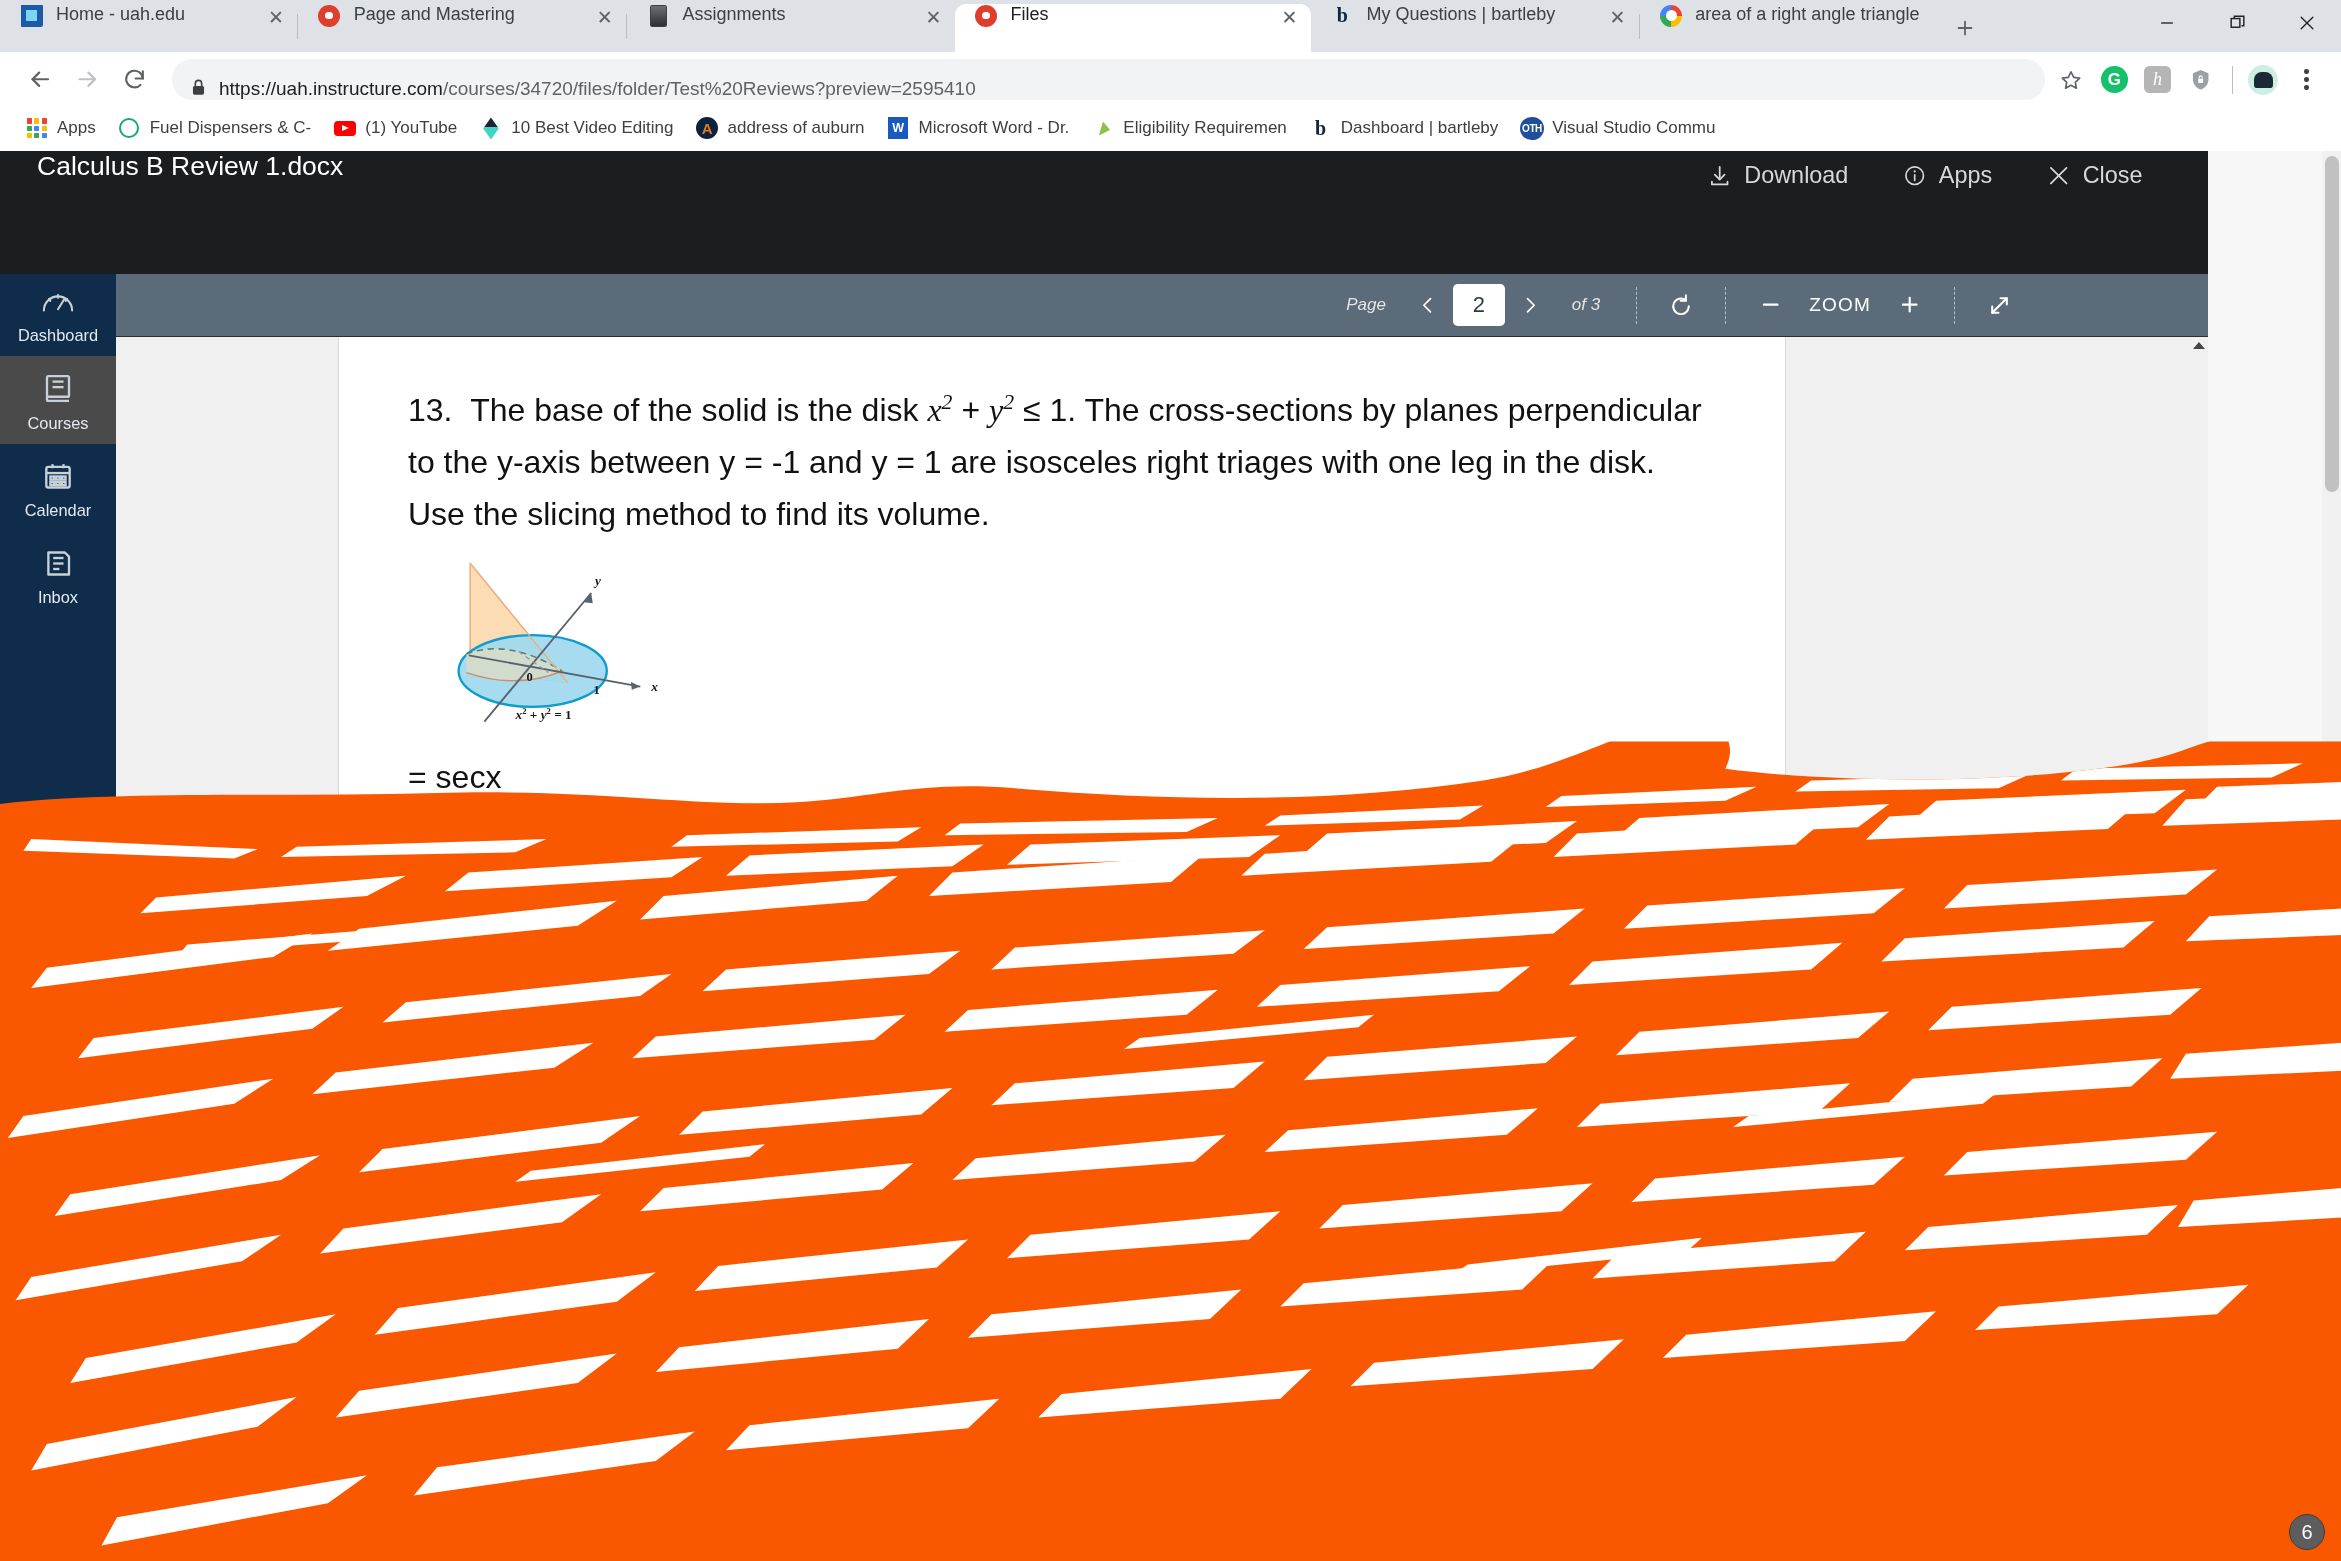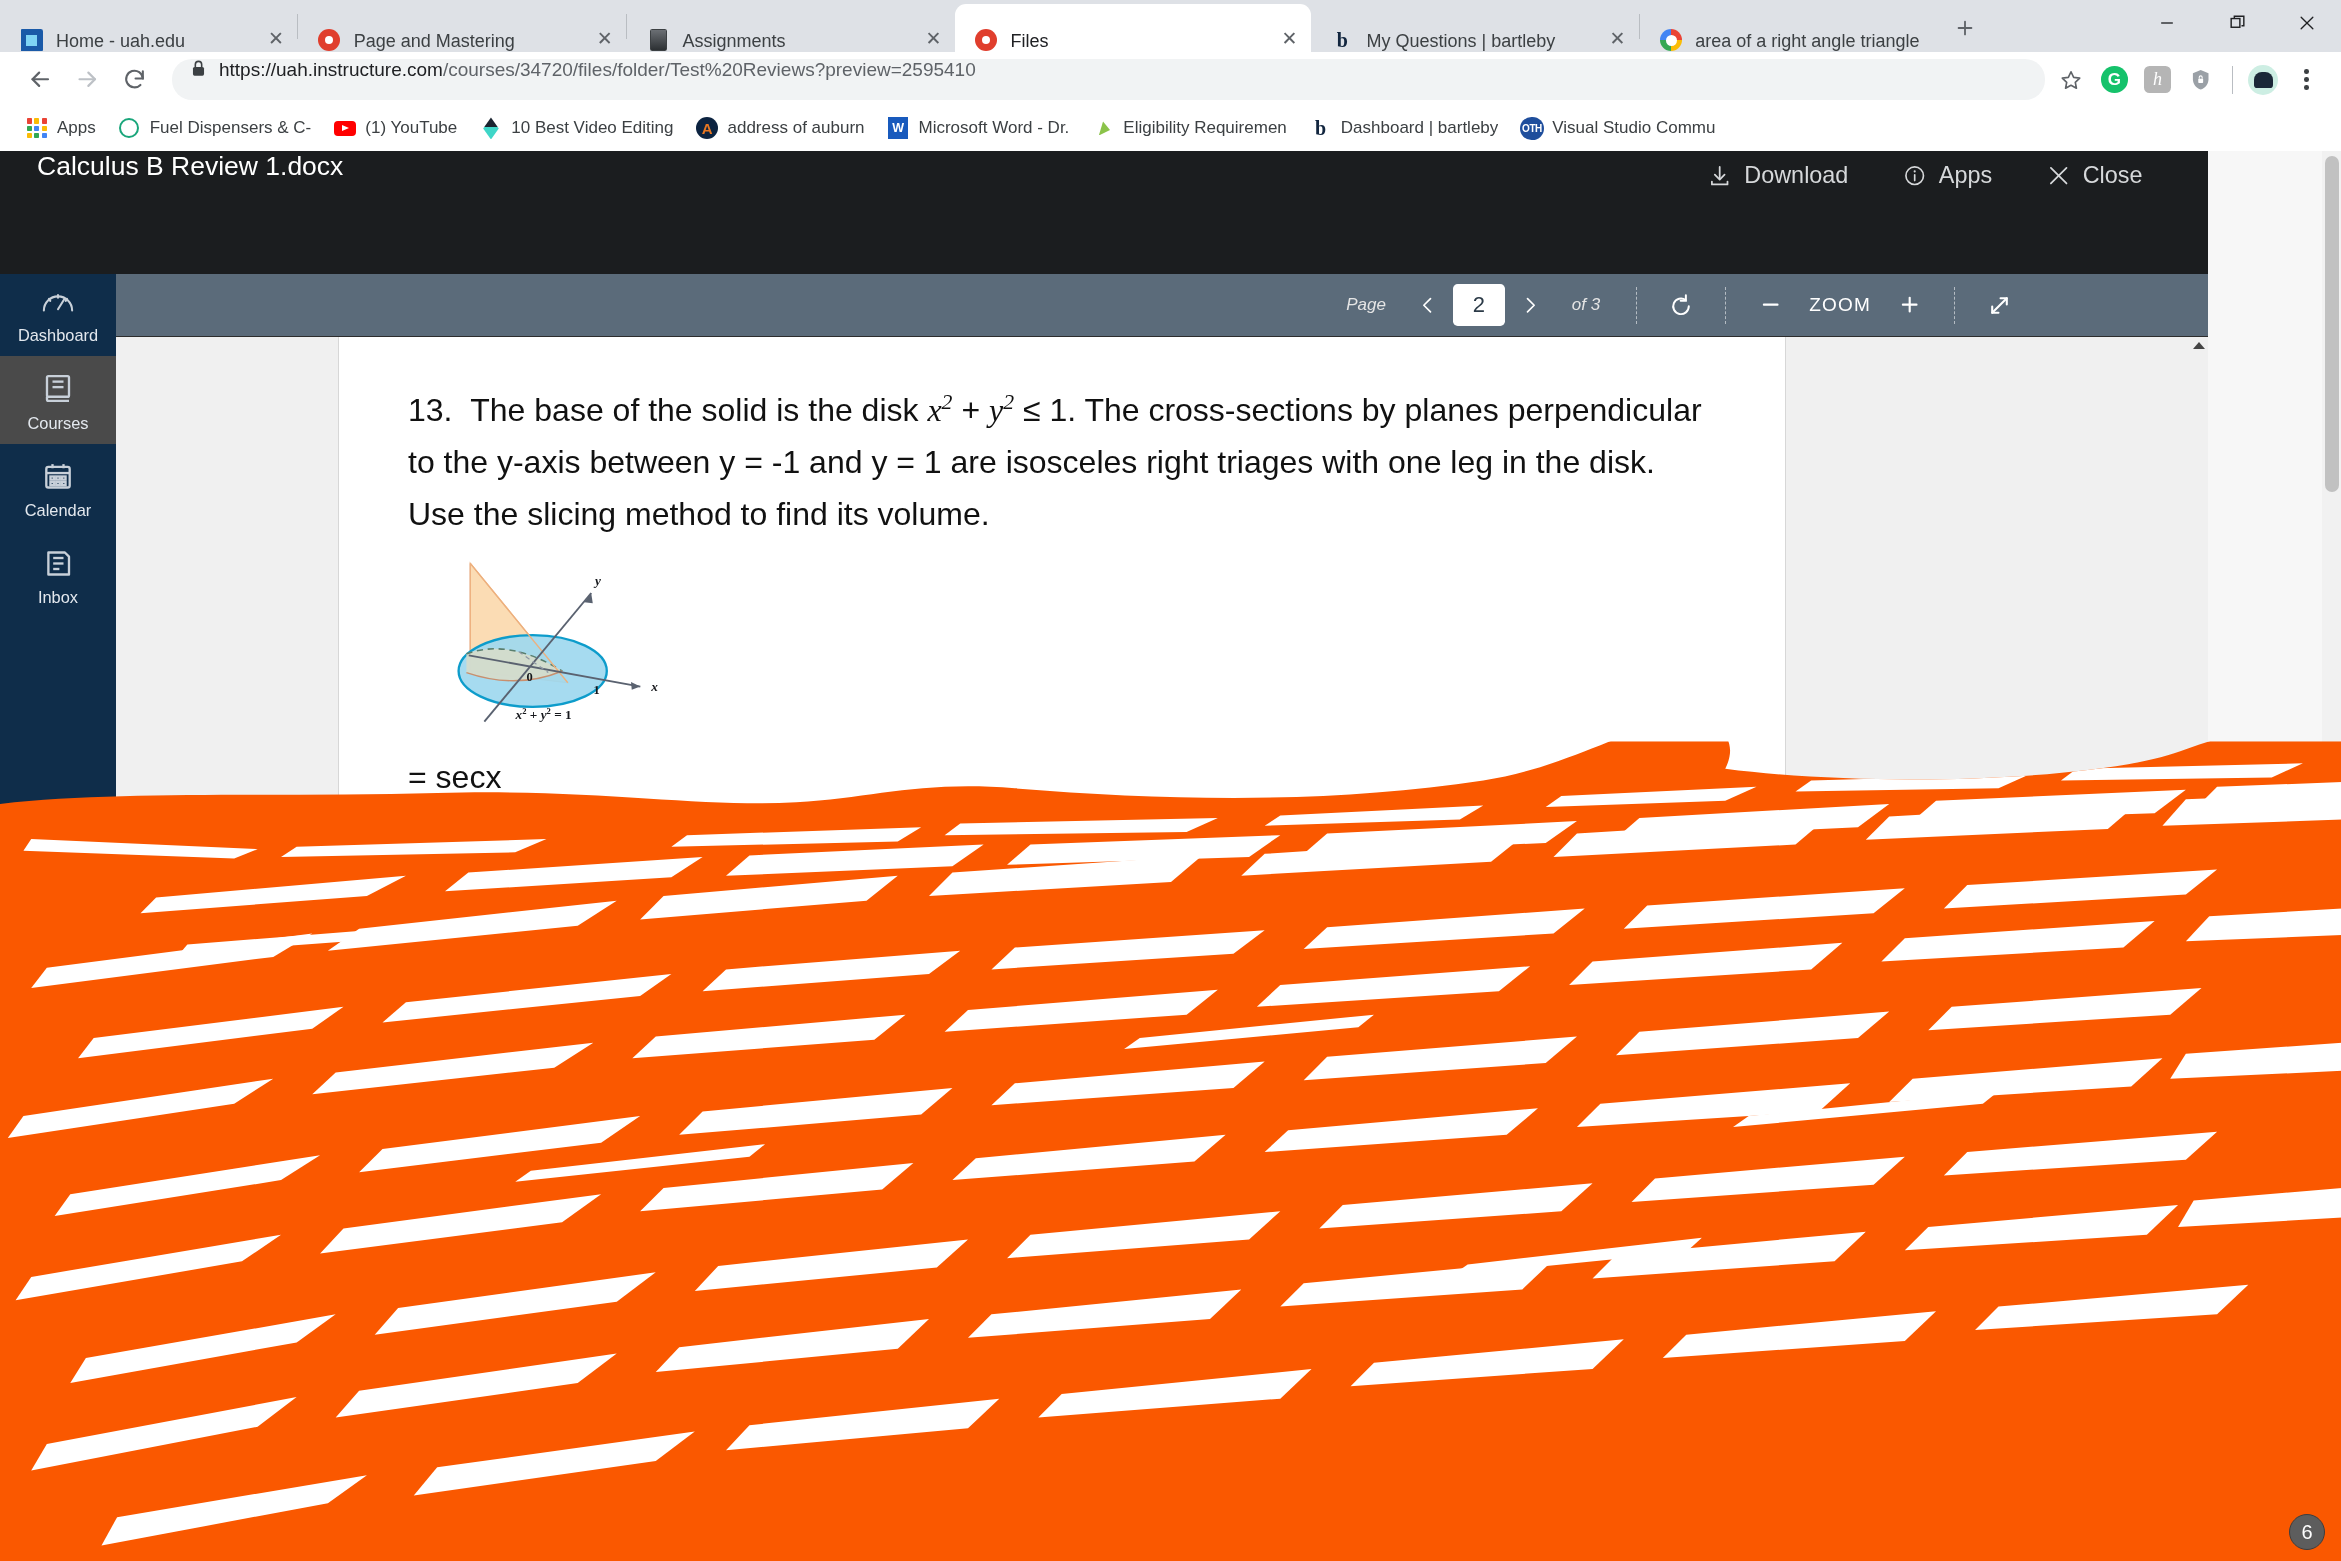--- a/index.html
+++ b/index.html
@@ -14,21 +14,21 @@
 
   
   .chrome-tabstrip {
     position: absolute; top: 0; left: 0; width: 2342px; height: 52px;
     background: #dee1e6;
     display: flex; align-items: flex-end;
   }
   .tab {
     position: relative;
     height: 48px;
-    display: flex; align-items: flex-end;
+    display: flex; align-items: flex-start;
     padding: 0 7.8px 0 20px;
     gap: 12.5px;
     min-width: 0;
     border-top-left-radius: 11px; border-top-right-radius: 11px;
   }
   .tab.active { background: #ffffff; }
   .tab-favicon {
     width: 23.4px; height: 23.4px; flex: 0 0 23.4px;
     display: flex; align-items: center; justify-content: center;
     font-size: 17px; font-weight: bold;
@@ -102,21 +102,21 @@
   }
   .nav-btn {
     width: 47px; height: 47px; flex: 0 0 47px;
     display: flex; align-items: center; justify-content: center;
     color: #5f6368;
   }
   .nav-btn.disabled { color: #bdc1c6; }
   .omnibox {
     flex: 1 1 auto; height: 41px; margin-left: 14px; margin-right: 7.8px;
     background: #f1f3f4; border-radius: 20px;
-    display: flex; align-items: flex-start; padding: 0 17px; gap: 11px;
+    display: flex; align-items: flex-end; padding: 0 17px; gap: 11px;
     min-width: 0;
   }
   .url-text {
     font-size: 19px; color: #5f6368; white-space: nowrap;
     overflow: hidden; text-overflow: ellipsis;
   }
   .url-host { color: #202124; }
   .omni-actions { display: flex; align-items: center; gap: 6.2px; flex: 0 0 auto; }
   .omni-icon {
     width: 37px; height: 37px;

